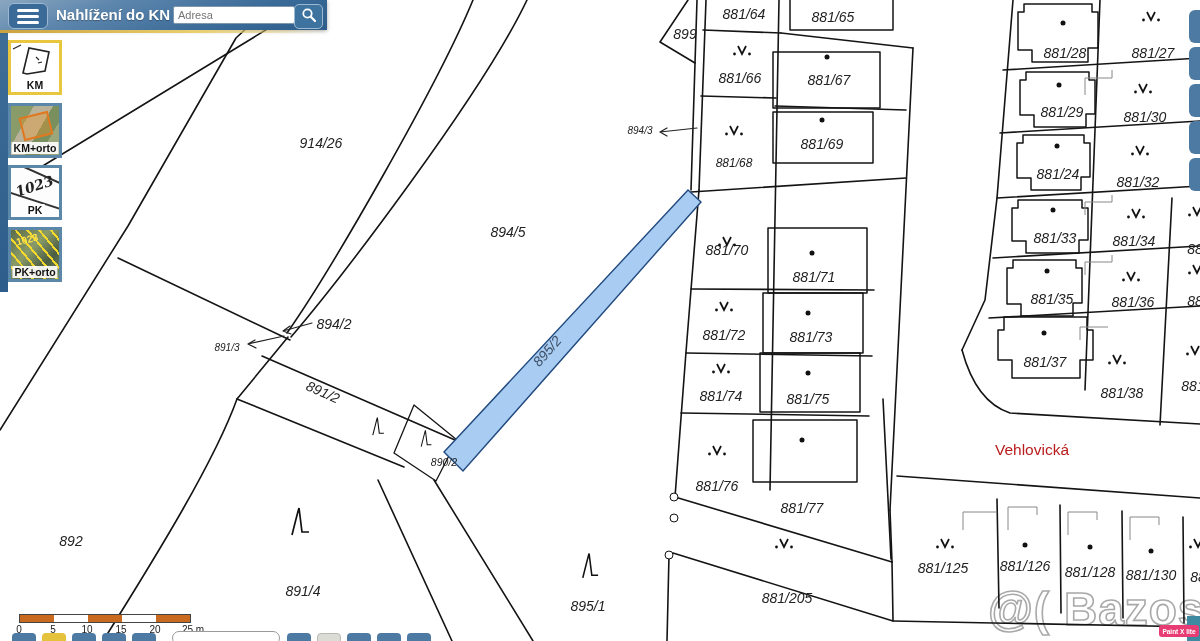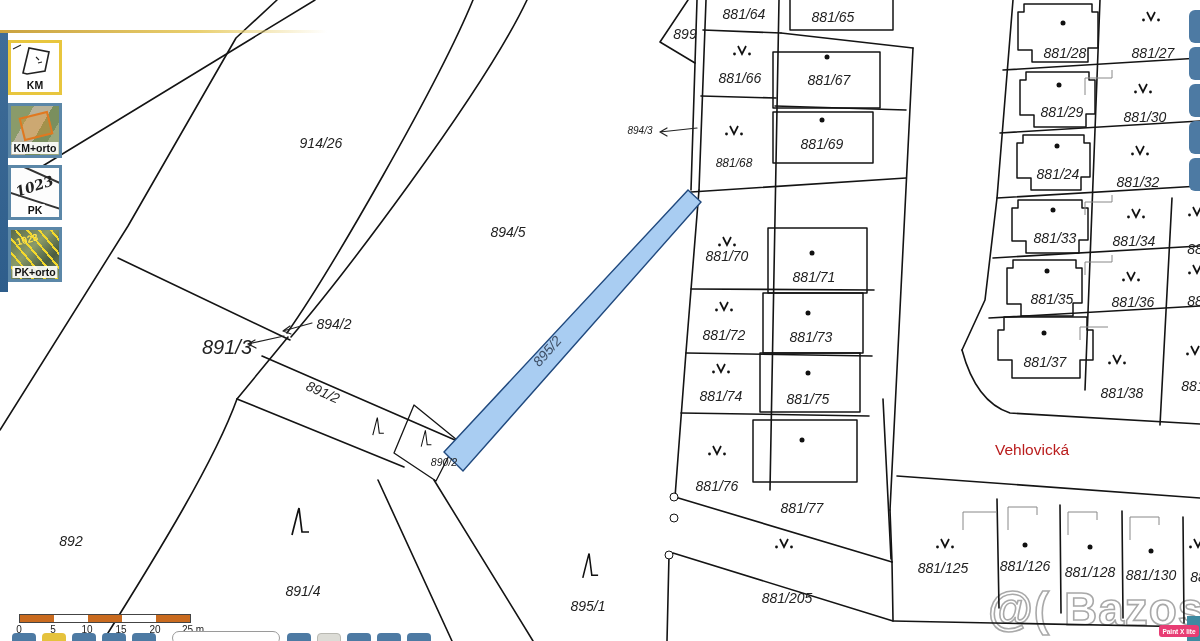--- a/index.html
+++ b/index.html
@@ -180,35 +180,35 @@
       <path d="M284,336 L248,344 M248,344 L255,340 M248,344 L256,348"></path>
     </g>
     <g id="symbol-layer"></g>
   </svg>
 
   <div id="labels">
       <span class="plbl" style="left: 321px; top: 143px; font-size: 14px; transform: translate(-50%, -50%);">914/26</span>
       <span class="plbl" style="left: 508px; top: 232px; font-size: 14px; transform: translate(-50%, -50%);">894/5</span>
       <span class="plbl" style="left: 640px; top: 130px; font-size: 10px; transform: translate(-50%, -50%); text-align: center;">894/3</span>
       <span class="plbl" style="left: 334px; top: 324px; font-size: 14px; transform: translate(-50%, -50%);">894/2</span>
-      <span class="plbl" style="left: 227px; top: 347px; font-size: 20px; transform: translate(-50%, -50%);">891/3</span>
+      <span class="plbl" style="left: 227px; top: 347px; font-size: 10px; transform: translate(-50%, -50%);">891/3</span>
       <span class="plbl" style="left: 323px; top: 392px; font-size: 14px; transform: translate(-50%, -50%) rotate(24deg);">891/2</span>
       <span class="plbl" style="left: 444px; top: 462px; font-size: 10.5px; transform: translate(-50%, -50%);">890/2</span>
       <span class="plbl" style="left: 71px; top: 541px; font-size: 14px; transform: translate(-50%, -50%);">892</span>
       <span class="plbl" style="left: 303px; top: 591px; font-size: 14px; transform: translate(-50%, -50%);">891/4</span>
       <span class="plbl" style="left: 588px; top: 606px; font-size: 14px; transform: translate(-50%, -50%);">895/1</span>
       <span class="plbl" style="left: 547px; top: 351px; font-size: 14px; color: rgb(62, 79, 102); transform: translate(-50%, -50%) rotate(-49deg);">895/2</span>
       <span class="plbl" style="left: 685px; top: 34px; font-size: 14px; transform: translate(-50%, -50%);">899</span>
       <span class="plbl" style="left: 744px; top: 14px; font-size: 14px; transform: translate(-50%, -50%);">881/64</span>
       <span class="plbl" style="left: 833px; top: 17px; font-size: 14px; transform: translate(-50%, -50%);">881/65</span>
       <span class="plbl" style="left: 740px; top: 78px; font-size: 14px; transform: translate(-50%, -50%);">881/66</span>
       <span class="plbl" style="left: 829px; top: 80px; font-size: 14px; transform: translate(-50%, -50%);">881/67</span>
       <span class="plbl" style="left: 734px; top: 163px; font-size: 12px; transform: translate(-50%, -50%);">881/68</span>
       <span class="plbl" style="left: 822px; top: 144px; font-size: 14px; transform: translate(-50%, -50%);">881/69</span>
-      <span class="plbl" style="left: 727px; top: 256px; font-size: 14px; transform: translate(-50%, -50%);">881/70</span>
+      <span class="plbl" style="left: 727px; top: 250px; font-size: 14px; transform: translate(-50%, -50%);">881/70</span>
       <span class="plbl" style="left: 814px; top: 277px; font-size: 14px; transform: translate(-50%, -50%);">881/71</span>
       <span class="plbl" style="left: 724px; top: 335px; font-size: 14px; transform: translate(-50%, -50%);">881/72</span>
       <span class="plbl" style="left: 811px; top: 337px; font-size: 14px; transform: translate(-50%, -50%);">881/73</span>
       <span class="plbl" style="left: 721px; top: 396px; font-size: 14px; transform: translate(-50%, -50%);">881/74</span>
       <span class="plbl" style="left: 808px; top: 399px; font-size: 14px; transform: translate(-50%, -50%);">881/75</span>
       <span class="plbl" style="left: 717px; top: 486px; font-size: 14px; transform: translate(-50%, -50%);">881/76</span>
       <span class="plbl" style="left: 802px; top: 464px; font-size: 14px; transform: translate(-50%, -50%); margin-top: 44px;">881/77</span>
       <span class="plbl" style="left: 787px; top: 570px; font-size: 14px; transform: translate(-50%, -50%); margin-top: 28px;">881/205</span>
       <span class="plbl" style="left: 1065px; top: 53px; font-size: 14px; transform: translate(-50%, -50%);">881/28</span>
       <span class="plbl" style="left: 1153px; top: 53px; font-size: 14px; transform: translate(-50%, -50%);">881/27</span>
@@ -382,20 +382,37 @@
         <div class="ring"></div>
       </div>
       <div class="sym" style="left: 674px; top: 518px; transform: translate(-50%, -50%) scale(1);">
         <div class="ring"></div>
       </div>
       <div class="sym" style="left: 669px; top: 555px; transform: translate(-50%, -50%) scale(1);">
         <div class="ring"></div>
       </div>
     </div>
 
+  <div class="top-panel">
+    <div class="burger">
+      <i></i>
+        <i></i>
+        <i></i>
+    </div>
+    <div class="app-title">Nahlížení do KN</div>
+    <input class="addr" type="text" placeholder="Adresa" style="">
+    <div class="search-btn">
+      <span>
+        <svg width="16" height="16" viewBox="0 0 16 16">
+          <circle cx="6.5" cy="6.5" r="4.2" fill="none" stroke="#fff" stroke-width="1.8"></circle>
+          <line x1="9.8" y1="9.8" x2="14" y2="14" stroke="#fff" stroke-width="2.2" stroke-linecap="round"></line>
+        </svg>
+      </span>
+    </div>
+  </div>
   <div class="gold-bar"></div>
 
   <div class="left-strip"></div>
 
   <div class="layer-btn sel" style="top:40px">
     <div class="thumb">
       <svg width="48" height="36" viewBox="0 0 48 36">
         <path d="M12,30 L18,5 L38,9 L34,28 L16,31 Z" fill="#fff" stroke="#222" stroke-width="1.6"></path>
         <path d="M2,6 L10,2 M25,14 l3,3 M27,20 l4,-1" stroke="#222" stroke-width="1.1" fill="none"></path>
       </svg>

